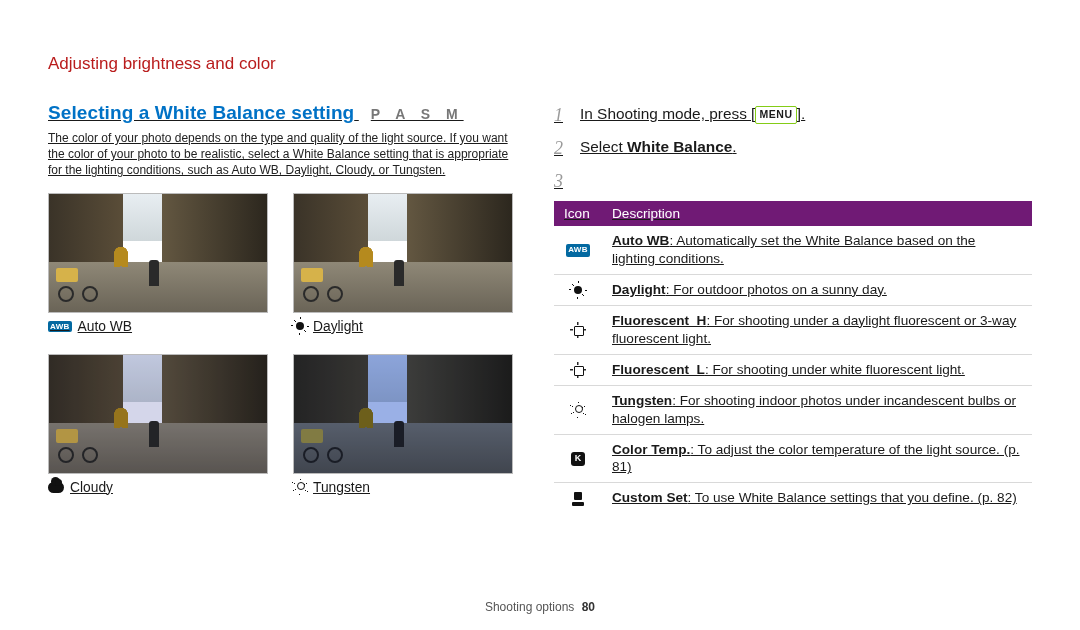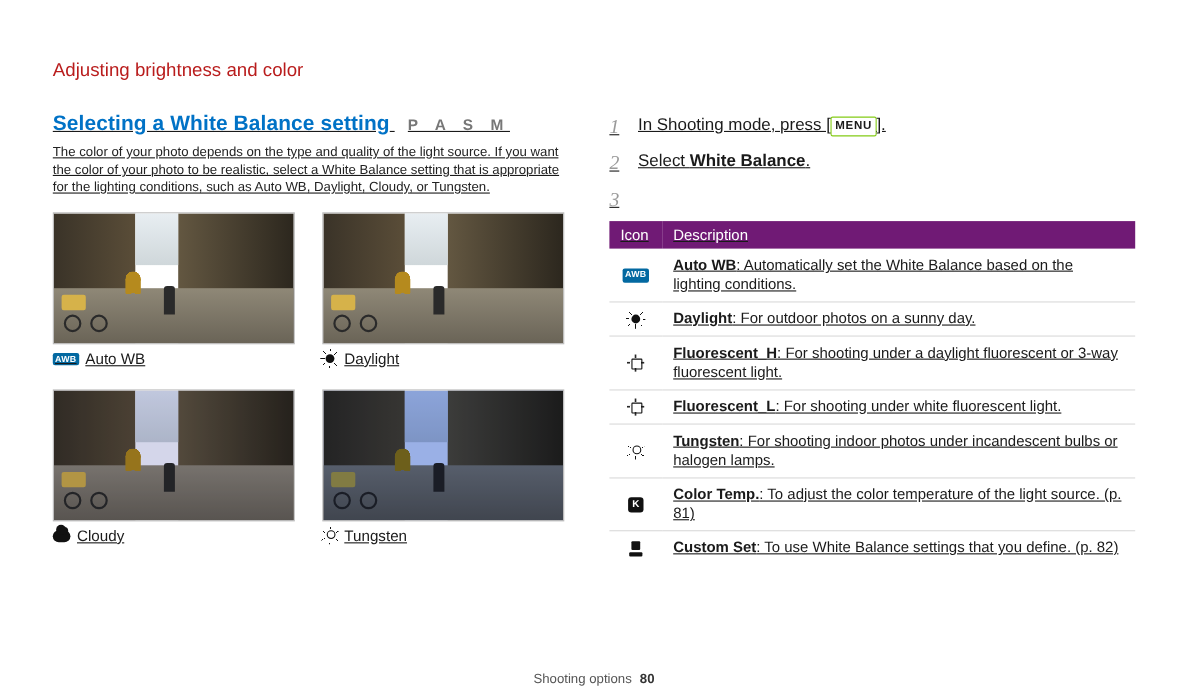--- a/index.html
+++ b/index.html
@@ -20,21 +20,21 @@
   .thumb-cap { font-size: 13.8px; margin-top: 6px; display:flex; align-items:center; gap:6px; margin-bottom: 10px; }
   .rown { display:flex; gap:10px; font-size:15.4px; line-height:1.5; margin-bottom:6px; }
   .rown .num { color:#9a9a9a; font-style:italic; font-family:"Segoe UI", serif; font-size:18px; min-width:16px; font-weight:400; }
   .menu-btn { display:inline-block; border:1px solid #84cc16; border-radius:2px; padding:0 3px; font-size:10.5px; font-weight:800; letter-spacing:0.6px; vertical-align:1px; font-family:Arial,sans-serif;}
   table.desc { width:100%; border-collapse:collapse; margin-top:6px; font-size:13.6px; }
   table.desc th { background:#701a75; color:#fff; font-weight:500; text-align:left; padding:5px 10px; }
   table.desc th.icon-col { width:48px; }
   table.desc td { padding:6px 10px; vertical-align:top; border-bottom:1px solid #d9d9d9; line-height:1.32; }
   table.desc td.icon-col { text-align:center; vertical-align:middle; }
   table.desc tr:last-child td { border-bottom:none; }
-  .footer { position:absolute; bottom:6px; width:1080px; left:0; text-align:center; font-size:12px; color:#555; }
+  .footer { position:absolute; bottom:16px; width:1080px; left:0; text-align:center; font-size:12px; color:#555; }
   .footer .pg { font-weight:600; color:#333; margin-left:4px;}
   
   .scene { position:absolute; inset:0; }
   .scene .sky { position:absolute; top:0; left:34%; width:18%; height:40%; background:linear-gradient(#e8eef2,#cfd7da); }
   .scene .wallL { position:absolute; top:0; left:0; width:34%; height:100%; background:linear-gradient(90deg,#3a3328,#5a4d38); }
   .scene .wallR { position:absolute; top:0; right:0; width:48%; height:100%; background:linear-gradient(270deg,#2c271e,#635741); }
   .scene .ground { position:absolute; bottom:0; left:0; width:100%; height:42%; background:linear-gradient(#8f8877,#6a6457); }
   .scene .bike { position:absolute; bottom:8%; left:4%; width:40px; height:34px; }
   .scene .bike .wheel { position:absolute; bottom:0; width:16px; height:16px; border:2px solid #2a2a2a; border-radius:50%; }
   .scene .bike .w1 { left:0; } .scene .bike .w2 { right:0; }

